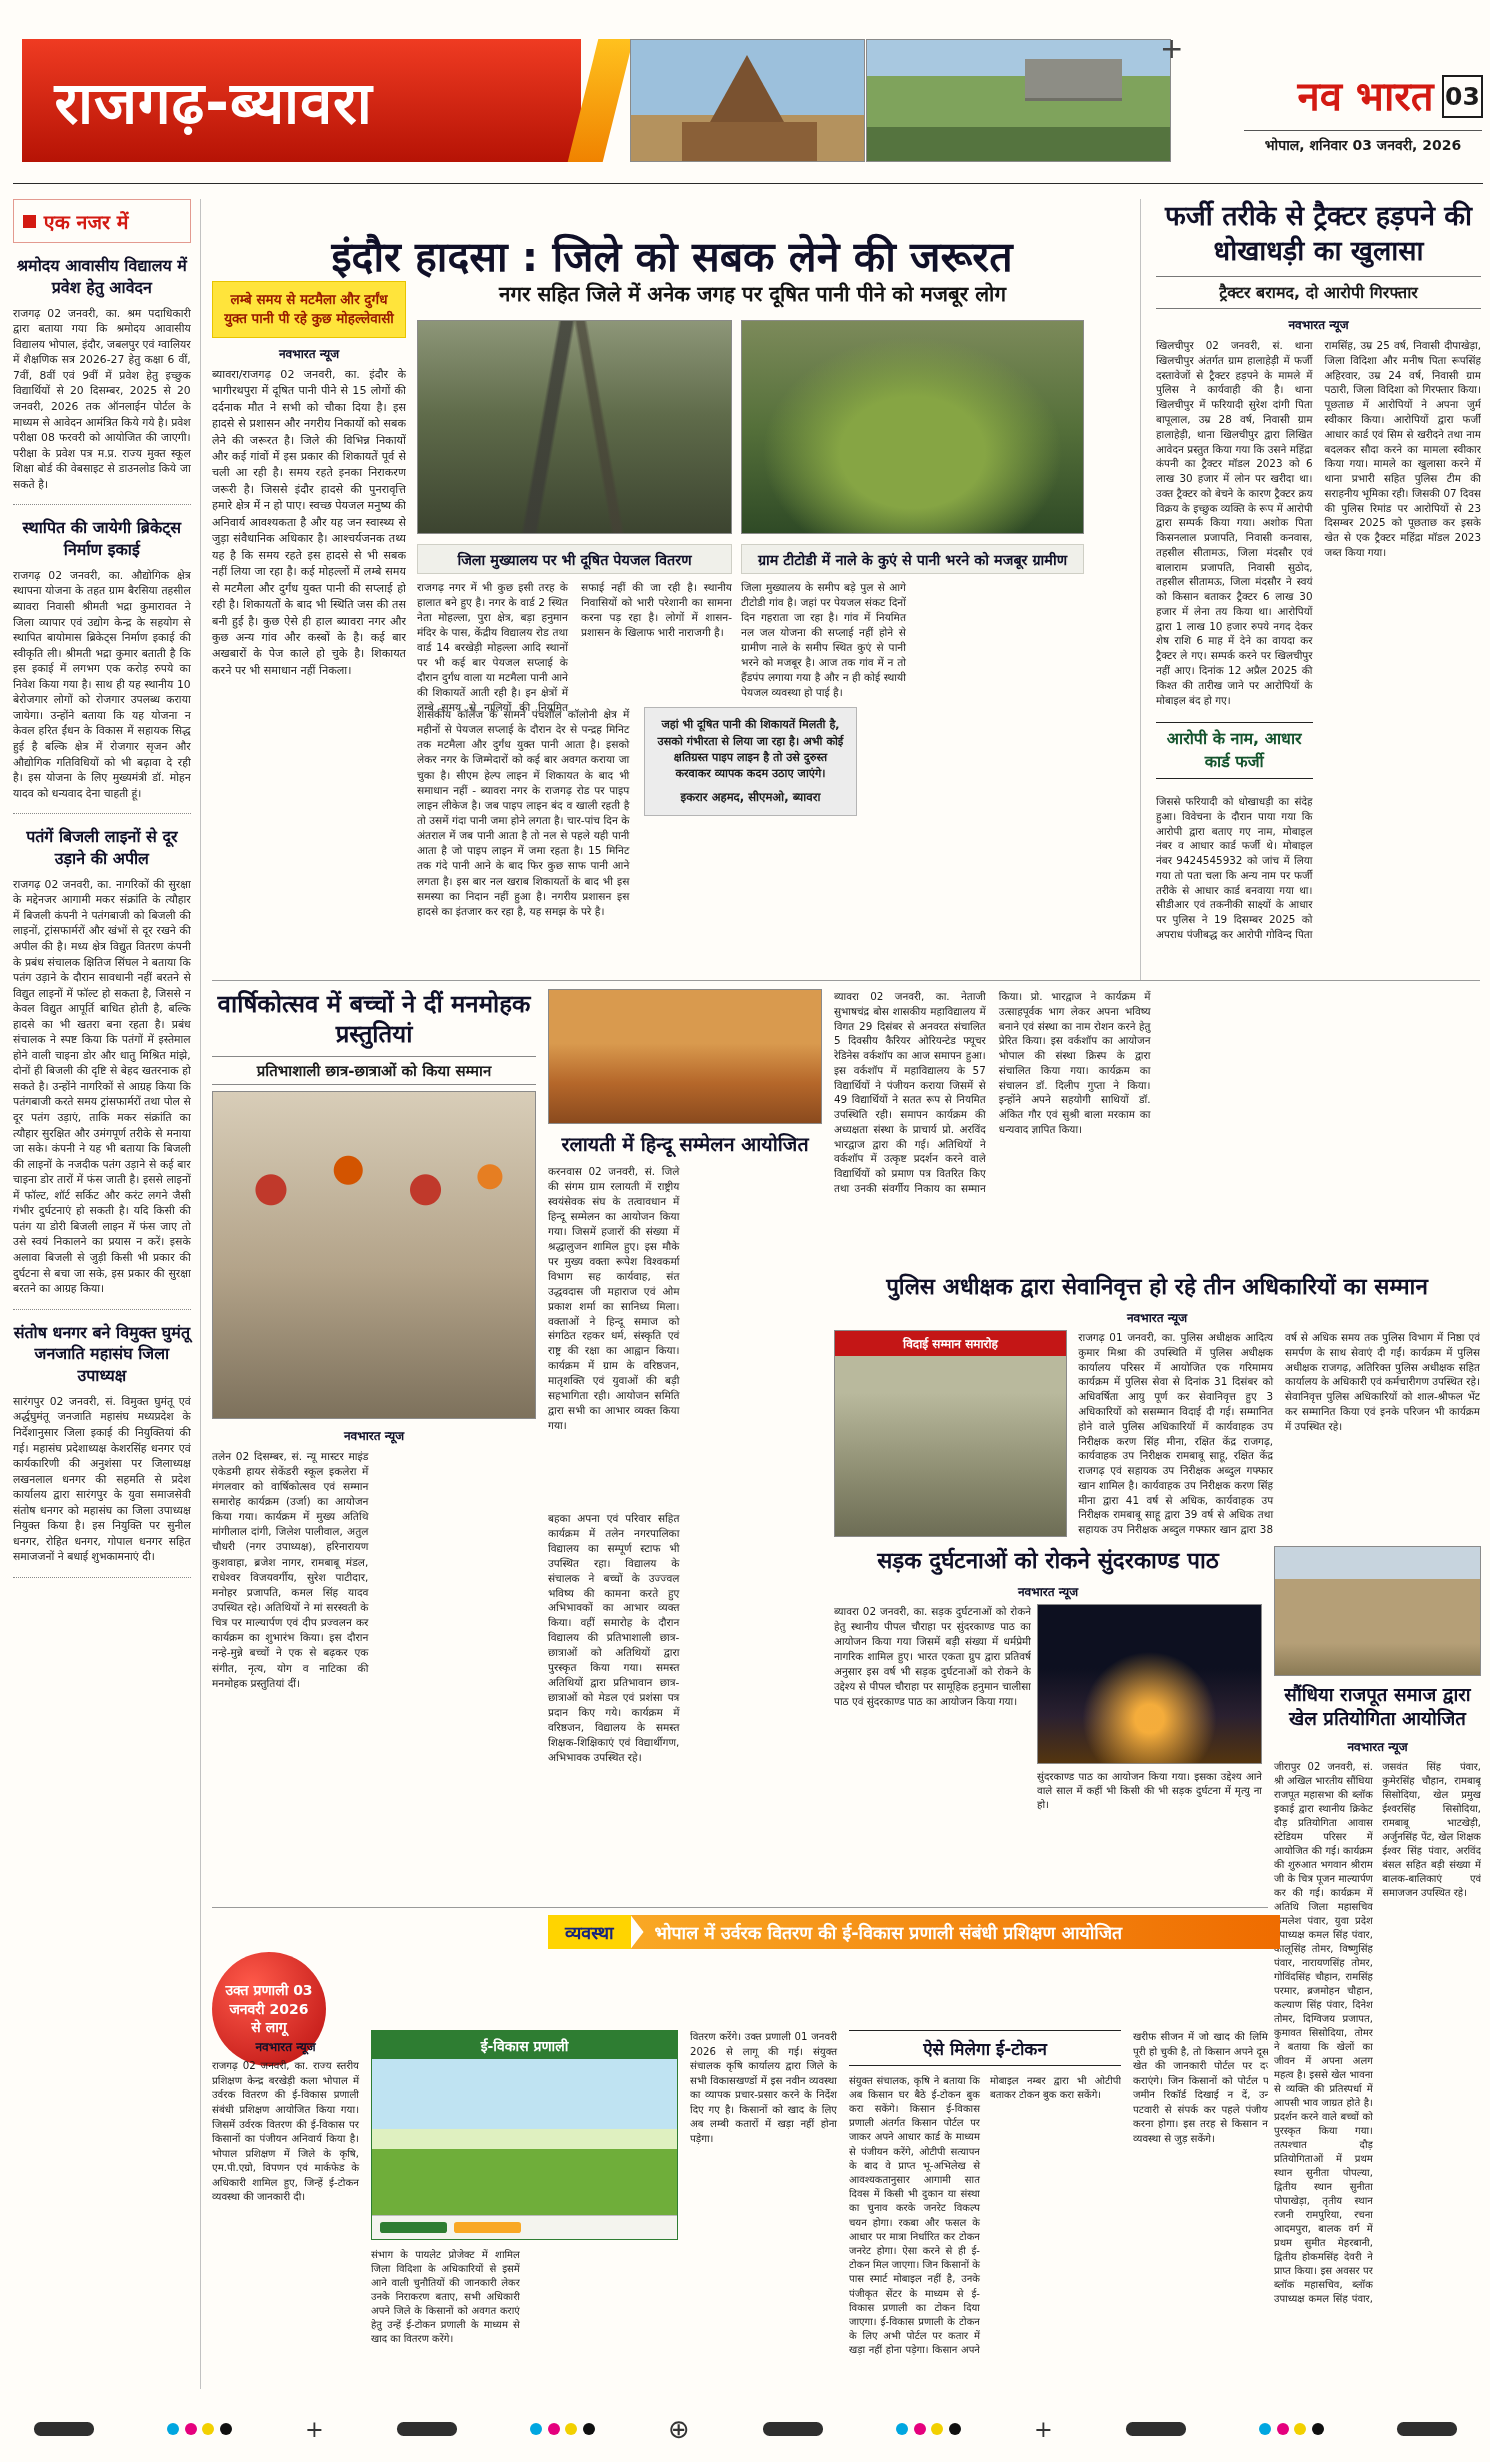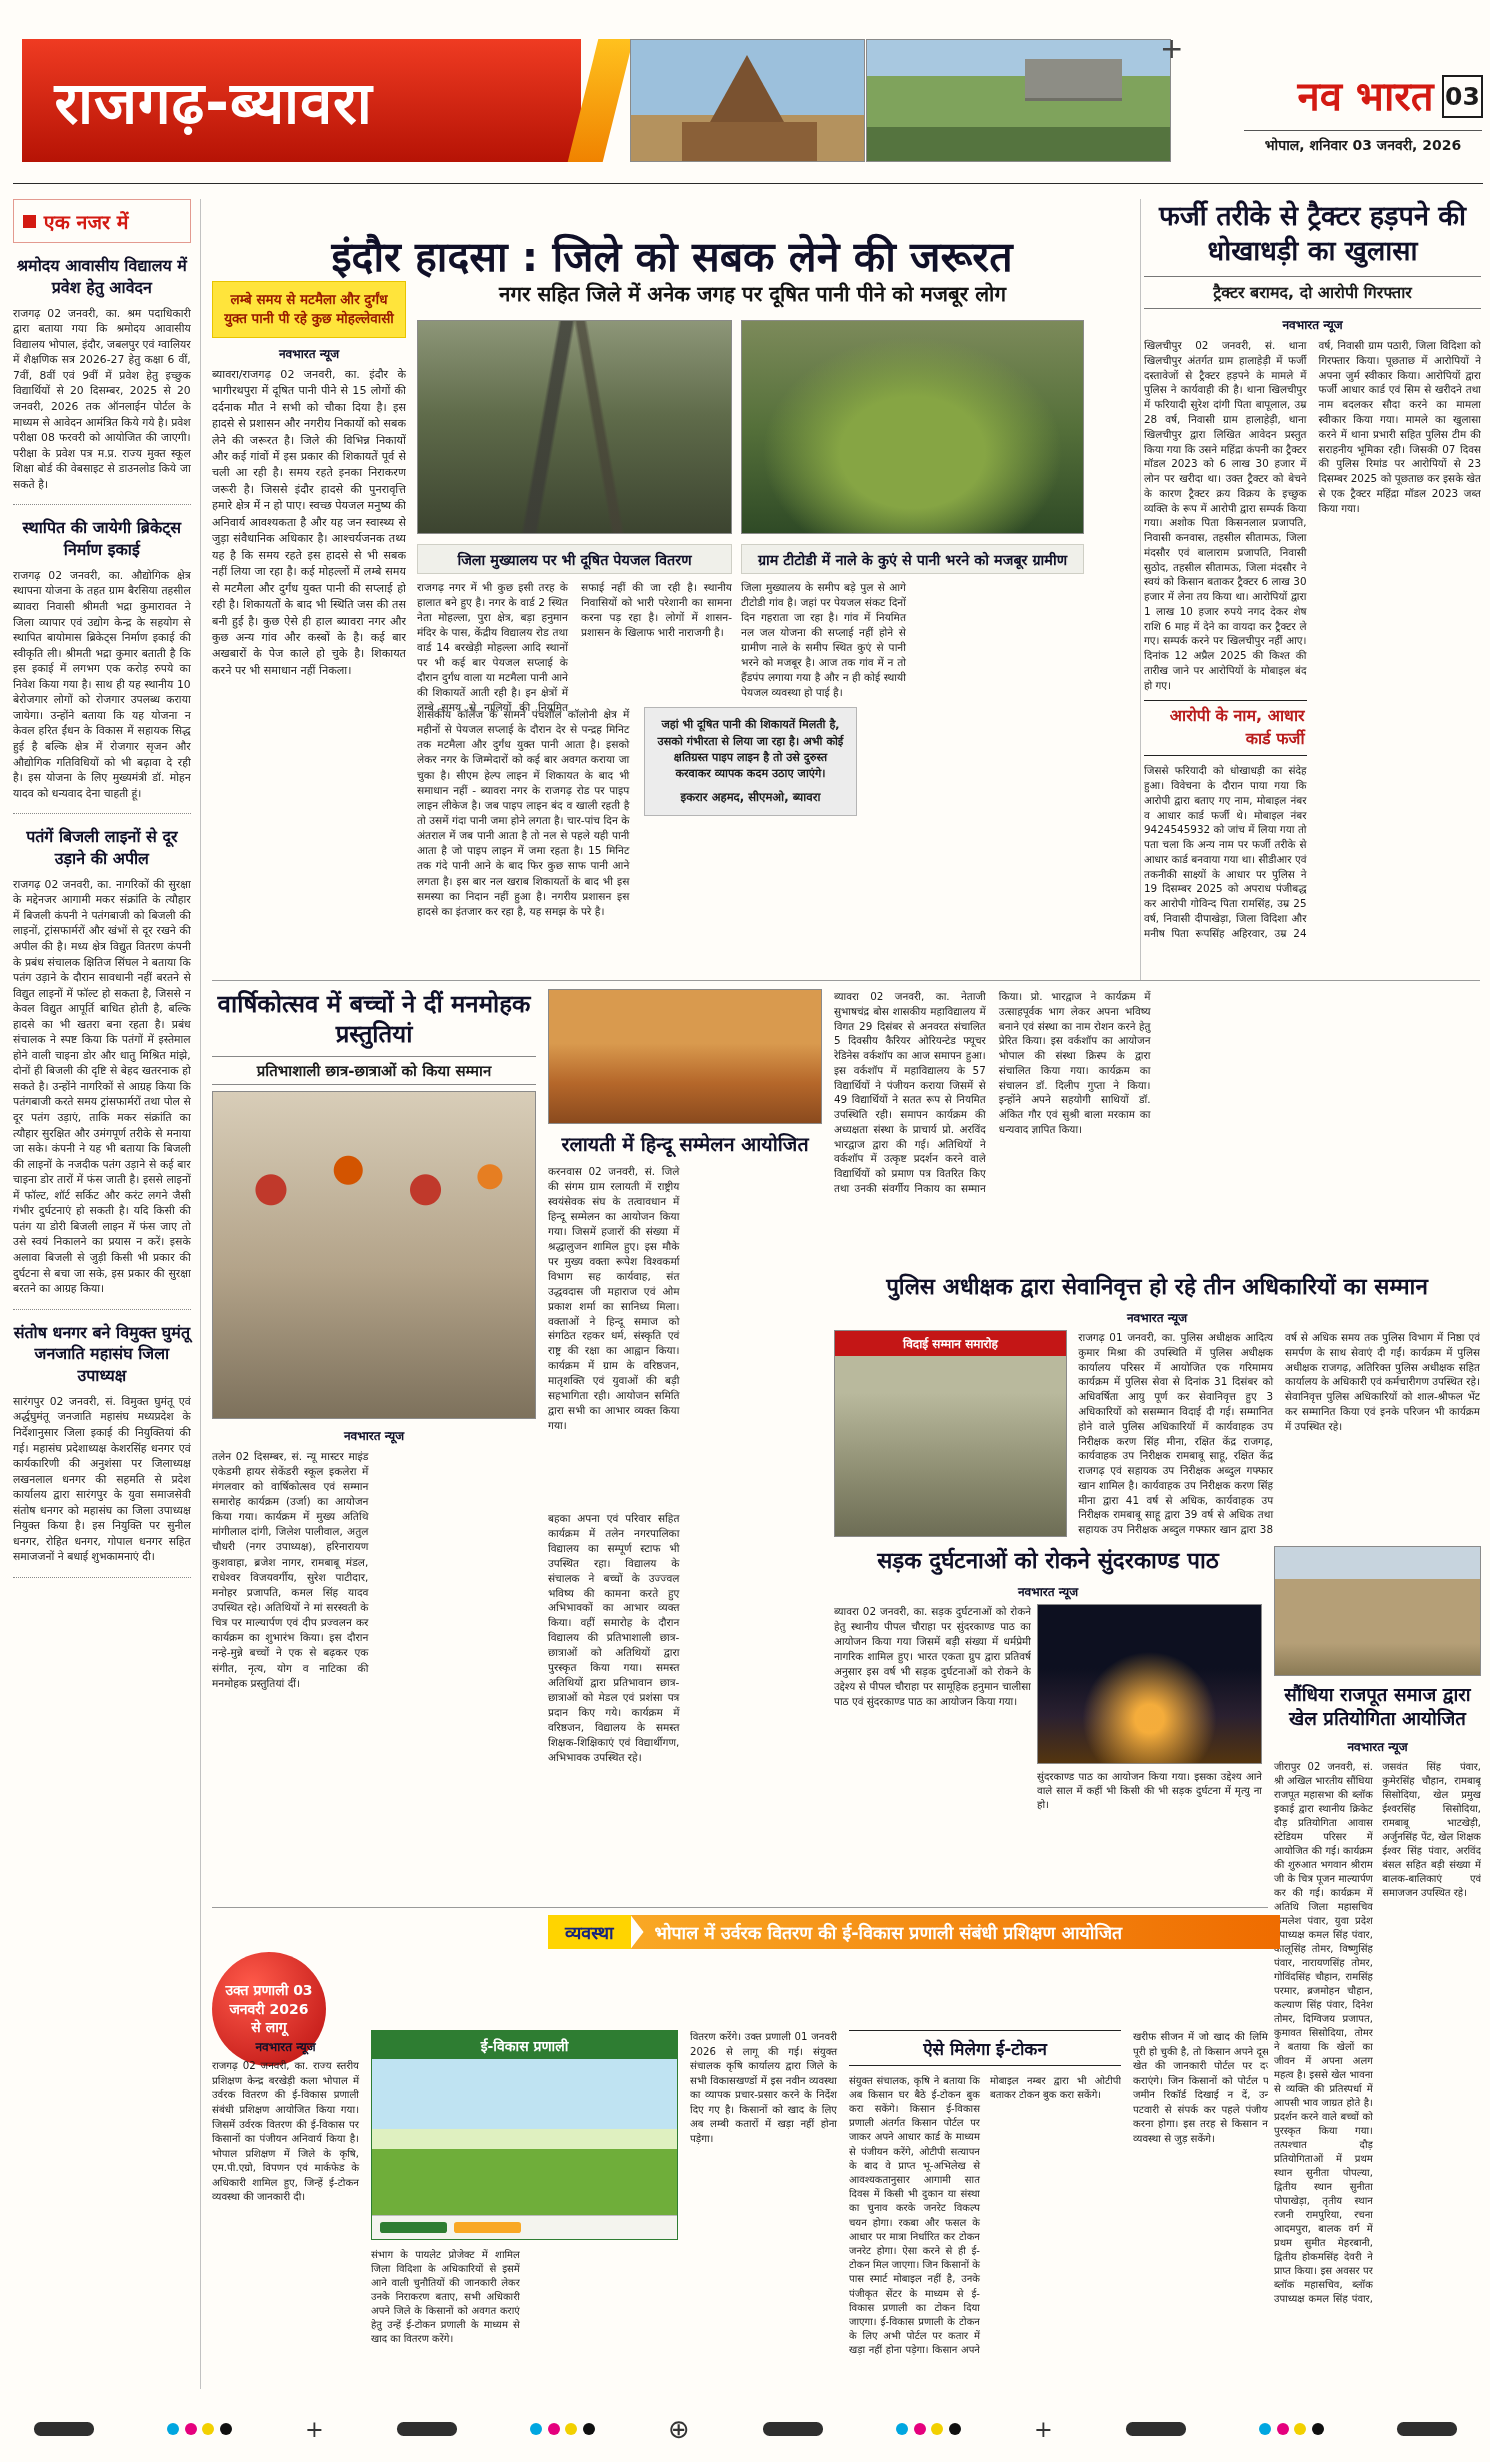--- a/index.html
+++ b/index.html
@@ -65,28 +65,28 @@
     background:#f0f0ea; border:0.9px solid #cfcfc5; padding:4.7px 3.7px; }
   .sub-body { font-size:10.6px; line-height:1.42; text-align:justify; column-count:2; column-gap:13px; column-fill:auto; height:138px; }
   .lead-more { position:absolute; left:417px; top:707px; width:667px; height:231px; overflow:hidden;
     font-size:10.6px; line-height:1.43; text-align:justify; column-count:3; column-gap:15px; column-fill:auto; }
   .quote-box { break-inside:avoid; background:#ececec; border:0.9px solid #b5b5b5; padding:9.3px; text-align:center; margin-top:7.5px; }
   .quote-text { font-size:11.2px; font-weight:600; line-height:1.45; }
   .quote-attr { font-size:11.6px; font-weight:800; margin-top:6.5px; }
 
   
   .tractor { position:absolute; left:1140px; top:199px; width:341px; height:782px;
-    border-left:0.9px solid #c2c2c2; padding-left:3px; overflow:hidden; }
+    border-left:0.9px solid #c2c2c2; padding-left:15px; overflow:hidden; }
   .tractor h2 { margin:0 0 7.5px; font-size:27px; font-weight:800; text-align:center; line-height:1.28; color:#101028; }
   .tractor-sub { text-align:center; font-weight:700; font-size:16px; border-top:0.9px solid #777;
     border-bottom:0.9px solid #777; padding:4.7px 0; margin-bottom:3.7px; }
   .tractor-body { column-count:2; column-gap:12px; column-fill:auto; font-size:10.4px; line-height:1.42;
     text-align:justify; height:615px; overflow:hidden; }
-  .inset-title { font-size:16px; font-weight:800; text-align:right; border-top:1.9px solid #222;
-    border-bottom:1.9px solid #222; padding:4.7px 1.9px; margin:7px 0; break-inside:avoid; color:#b91c1c; }
+  .inset-title { font-size:16px; font-weight:800; text-align:center; border-top:1.9px solid #222;
+    border-bottom:1.9px solid #222; padding:4.7px 1.9px; margin:15px 0; break-inside:avoid; color:#14532d; }
 
   .mid-rule { position:absolute; left:212px; top:980px; width:1268px; border-top:0.9px solid #9a9a9a; }
 
   
   .annual { position:absolute; left:212px; top:989px; width:324px; }
   .annual h2 { margin:0; font-size:24px; font-weight:800; text-align:center; line-height:1.25; color:#101028; }
   .annual-sub { font-size:15px; font-weight:700; text-align:center; border-top:0.9px solid #888;
     border-bottom:0.9px solid #888; padding:3.7px 0; margin:6.5px 0; }
   .ph-award { height:328px;
     background:radial-gradient(circle at 18% 30%, #c0392b 0 15px, transparent 16px),

